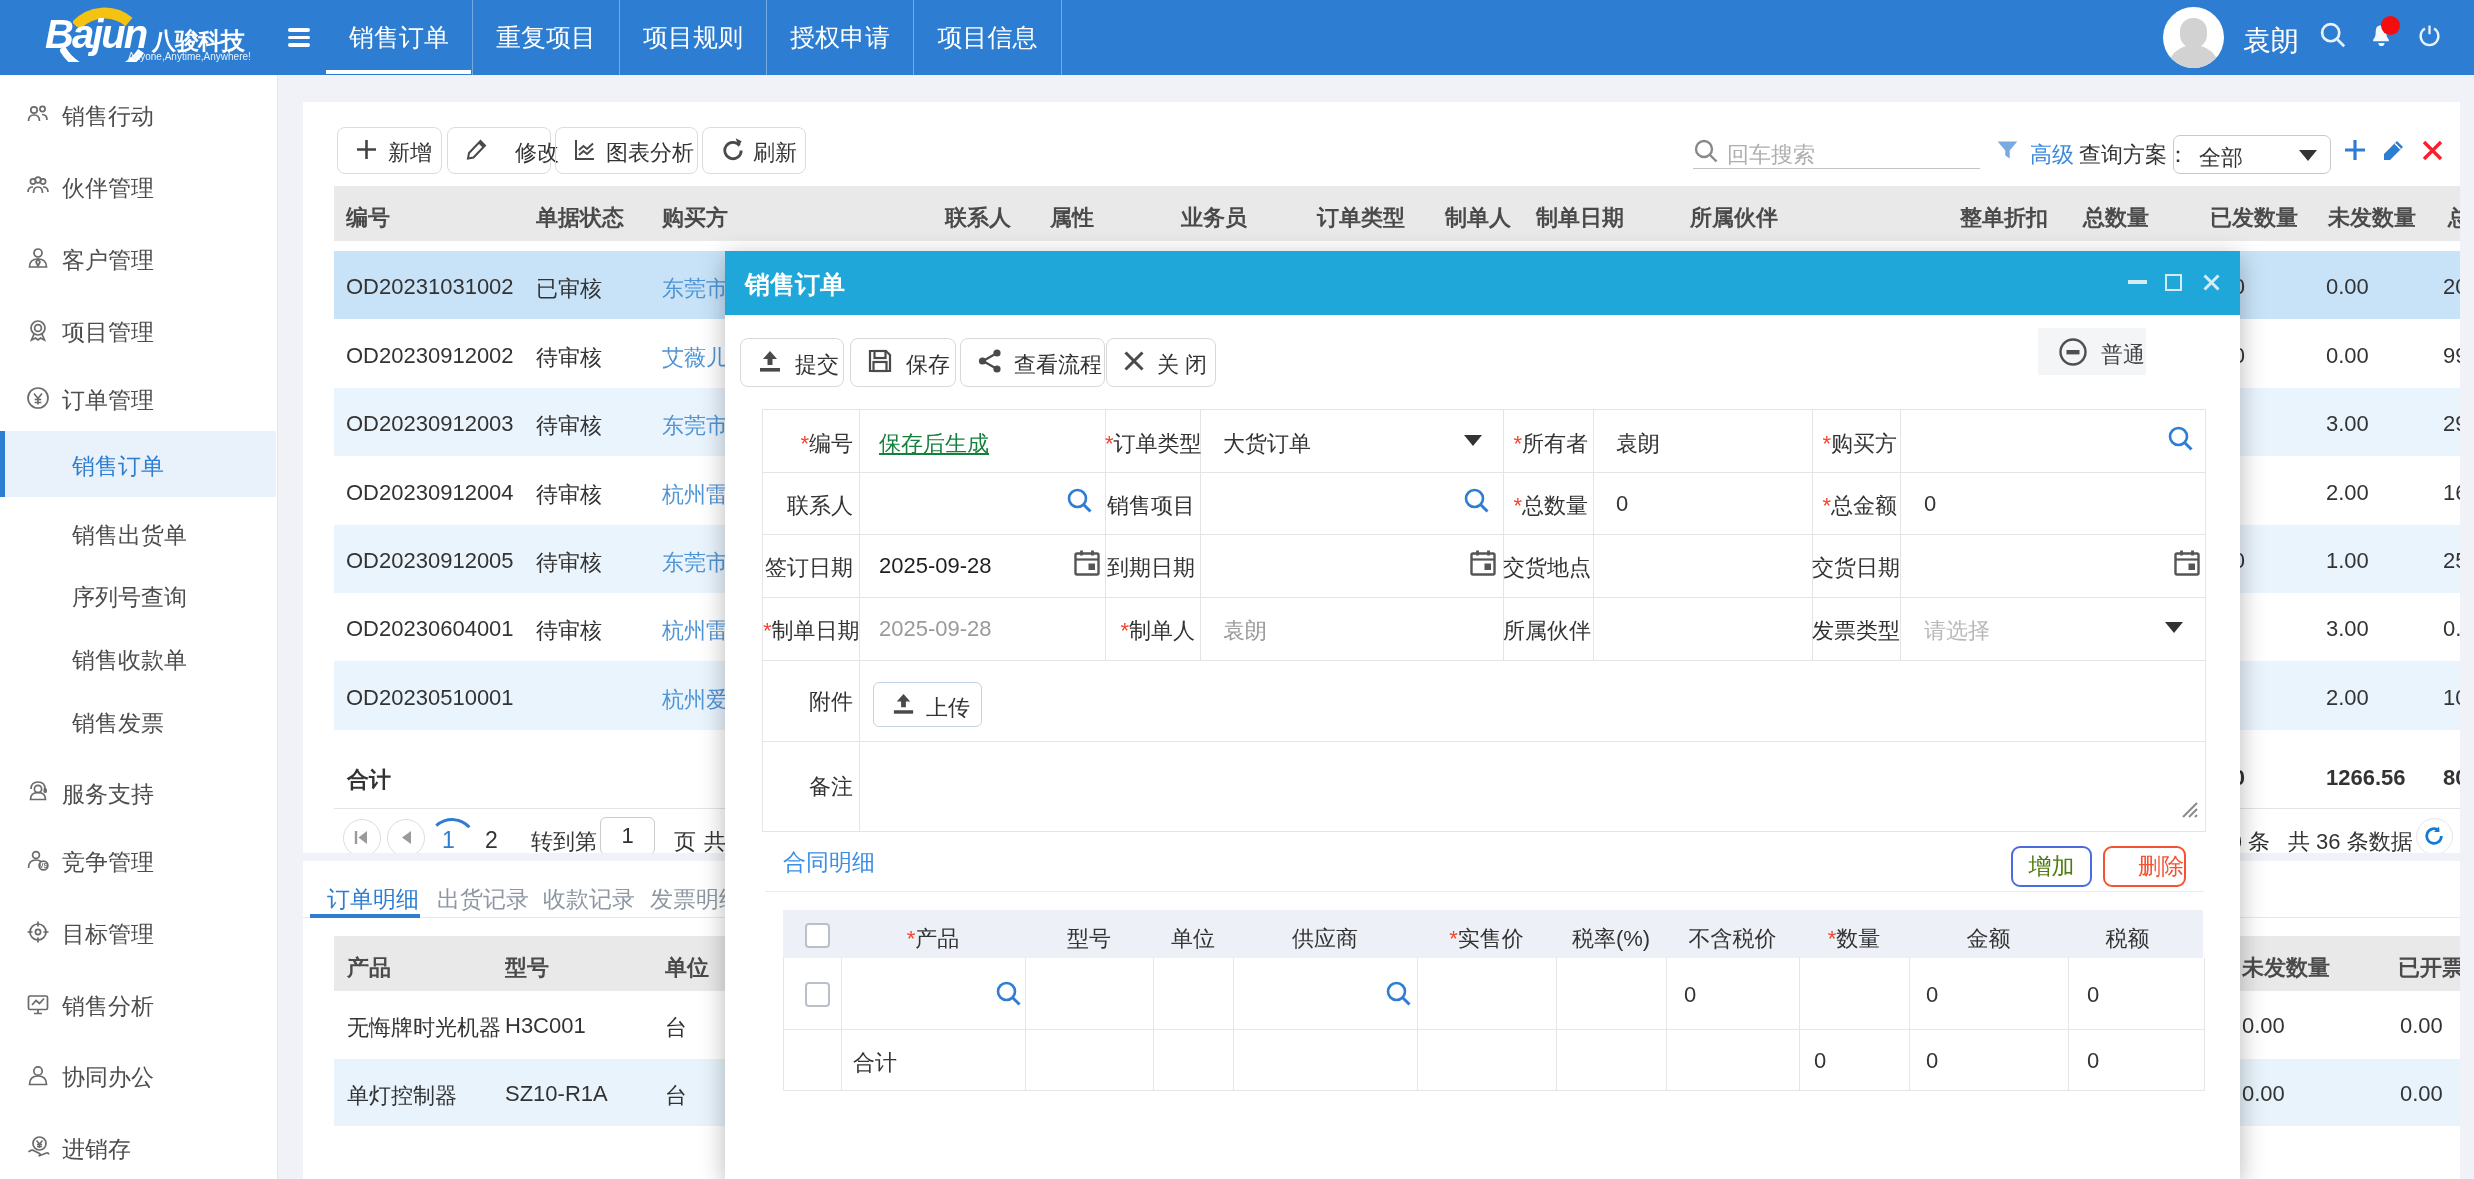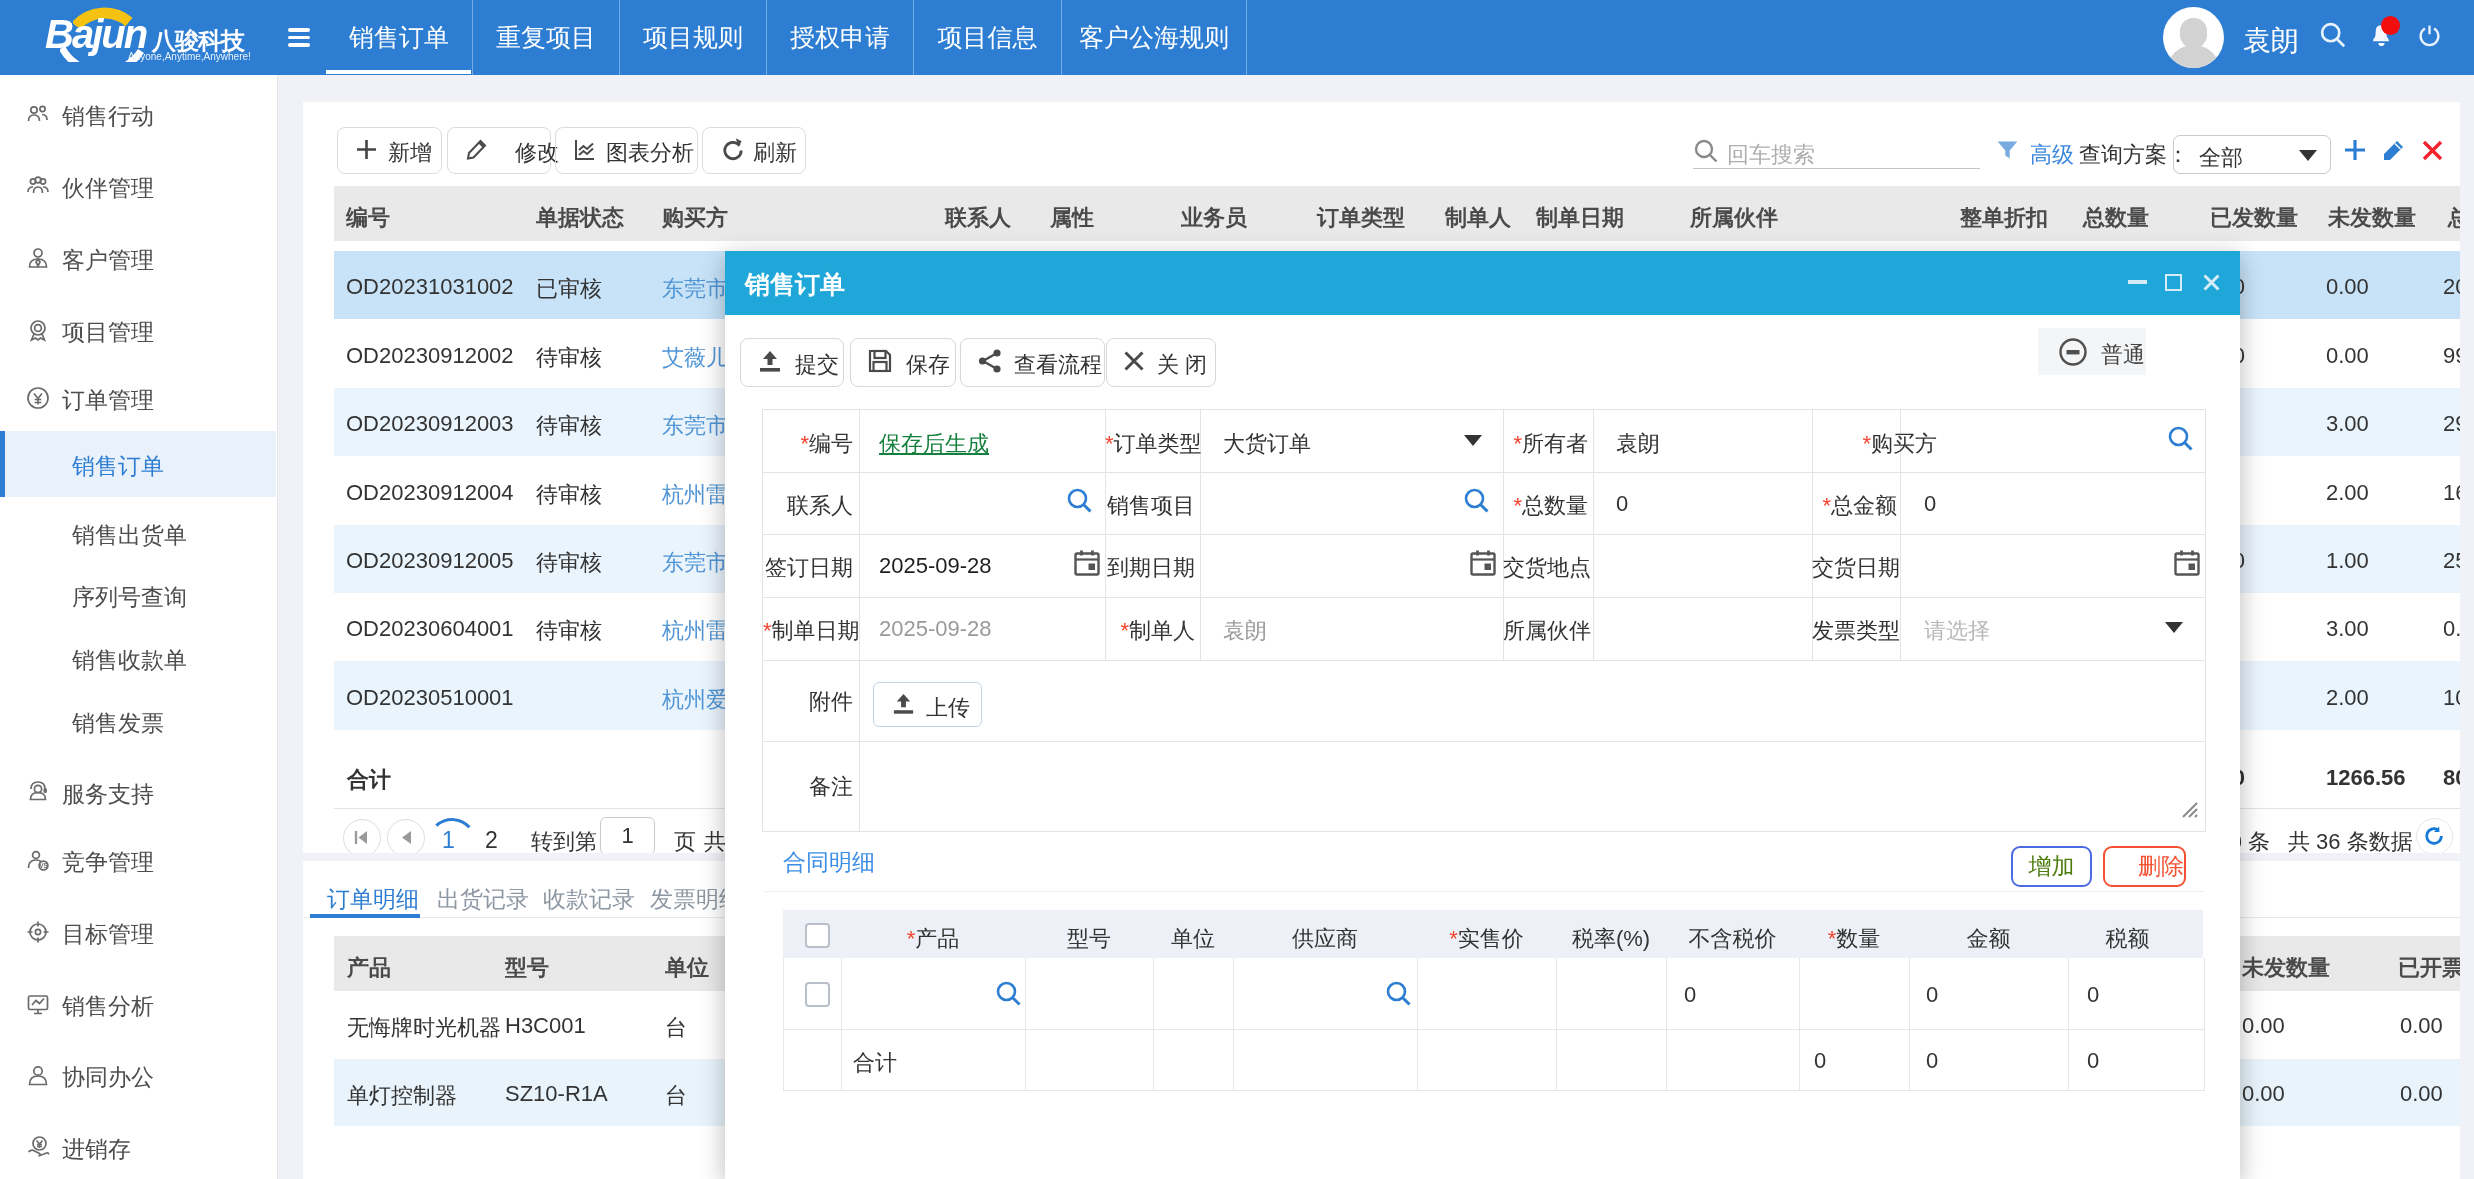--- a/index.html
+++ b/index.html
@@ -25,21 +25,20 @@
 <div class="abs" style="left:288px;top:28px;width:22px;height:3.5px;background:#fff;border-radius:2px;"></div>
 <div class="abs" style="left:288px;top:35.5px;width:22px;height:3.5px;background:#fff;border-radius:2px;"></div>
 <div class="abs" style="left:288px;top:43px;width:22px;height:3.5px;background:#fff;border-radius:2px;"></div>
 
 <div class="abs" style="left:326px;top:0;height:75px;display:flex;color:#fff;font-size:25px;">
   <div style="width:146px;display:flex;align-items:center;justify-content:center;border-right:1px solid rgba(255,255,255,0.35);position:relative;">销售订单<div class="abs" style="left:0;bottom:1px;width:145px;height:4px;background:#fff;"></div></div>
   <div style="width:146px;display:flex;align-items:center;justify-content:center;border-right:1px solid rgba(255,255,255,0.35);">重复项目</div>
   <div style="width:146px;display:flex;align-items:center;justify-content:center;border-right:1px solid rgba(255,255,255,0.35);">项目规则</div>
   <div style="width:146px;display:flex;align-items:center;justify-content:center;border-right:1px solid rgba(255,255,255,0.35);">授权申请</div>
   <div style="width:147px;display:flex;align-items:center;justify-content:center;border-right:1px solid rgba(255,255,255,0.35);">项目信息</div>
-  <div style="width:184px;display:flex;align-items:center;justify-content:center;border-right:1px solid rgba(255,255,255,0.35);">客户公海规则</div>
 </div>
 
 <div class="abs" style="left:2163px;top:7px;width:61px;height:61px;border-radius:50%;background:#fff;overflow:hidden;">
   <div class="abs" style="left:17px;top:11px;width:27px;height:30px;border-radius:13px;background:#d2d2d2;"></div>
   <div class="abs" style="left:4px;top:38px;width:53px;height:30px;border-radius:26px 26px 0 0;background:#d2d2d2;"></div>
 </div>
 <div class="abs" style="left:2243px;top:22px;color:#fff;font-size:28px;">袁朗</div>
 <svg class="abs" style="left:2319px;top:21px;" width="27" height="27" viewBox="0 0 30 30">
     <circle cx="13" cy="13" r="9.5" fill="none" stroke="#e9f2fb" stroke-width="3"></circle>
     <line x1="20.5" y1="20.5" x2="28" y2="28" stroke="#e9f2fb" stroke-width="3"></line>
@@ -363,21 +362,21 @@
     <div class="abs" style="left:1049px;top:0;width:1px;height:250px;background:#e4e4e4;"></div>
     <div class="abs" style="left:1137px;top:0;width:1px;height:250px;background:#e4e4e4;"></div>
 
     <div class="abs" style="left:0;top:19px;width:90px;text-align:right;"><span style="color:#f5432d;">*</span>编号</div>
     <div class="abs" style="left:116px;top:19px;color:#15803d;text-decoration:underline;">保存后生成</div>
     <div class="abs" style="left:342px;top:19px;width:90px;text-align:right;"><span style="color:#f5432d;">*</span>订单类型</div>
     <div class="abs" style="left:460px;top:19px;">大货订单</div>
     <div class="abs" style="left:701px;top:25px;width:0;height:0;border-left:9px solid transparent;border-right:9px solid transparent;border-top:11px solid #333;"></div>
     <div class="abs" style="left:740px;top:19px;width:85px;text-align:right;"><span style="color:#f5432d;">*</span>所有者</div>
     <div class="abs" style="left:853px;top:19px;">袁朗</div>
-    <div class="abs" style="left:1049px;top:19px;width:85px;text-align:right;padding-left:40px;"><span style="color:#f5432d;">*</span>购买方</div>
+    <div class="abs" style="left:1049px;top:19px;width:85px;text-align:right;"><span style="color:#f5432d;">*</span>购买方</div>
     <svg class="abs" style="left:1404px;top:15px;" width="27" height="27" viewBox="0 0 27 27" fill="none">
         <circle cx="11.5" cy="11.5" r="8.5" stroke="#2d7ed3" stroke-width="2.6"></circle>
         <line x1="18" y1="18" x2="24.5" y2="24.5" stroke="#2d7ed3" stroke-width="3"></line>
       </svg>
 
     <div class="abs" style="left:0;top:81px;width:90px;text-align:right;">联系人</div>
     <svg class="abs" style="left:303px;top:77px;" width="27" height="27" viewBox="0 0 27 27" fill="none">
         <circle cx="11.5" cy="11.5" r="8.5" stroke="#2d7ed3" stroke-width="2.6"></circle>
         <line x1="18" y1="18" x2="24.5" y2="24.5" stroke="#2d7ed3" stroke-width="3"></line>
       </svg>

